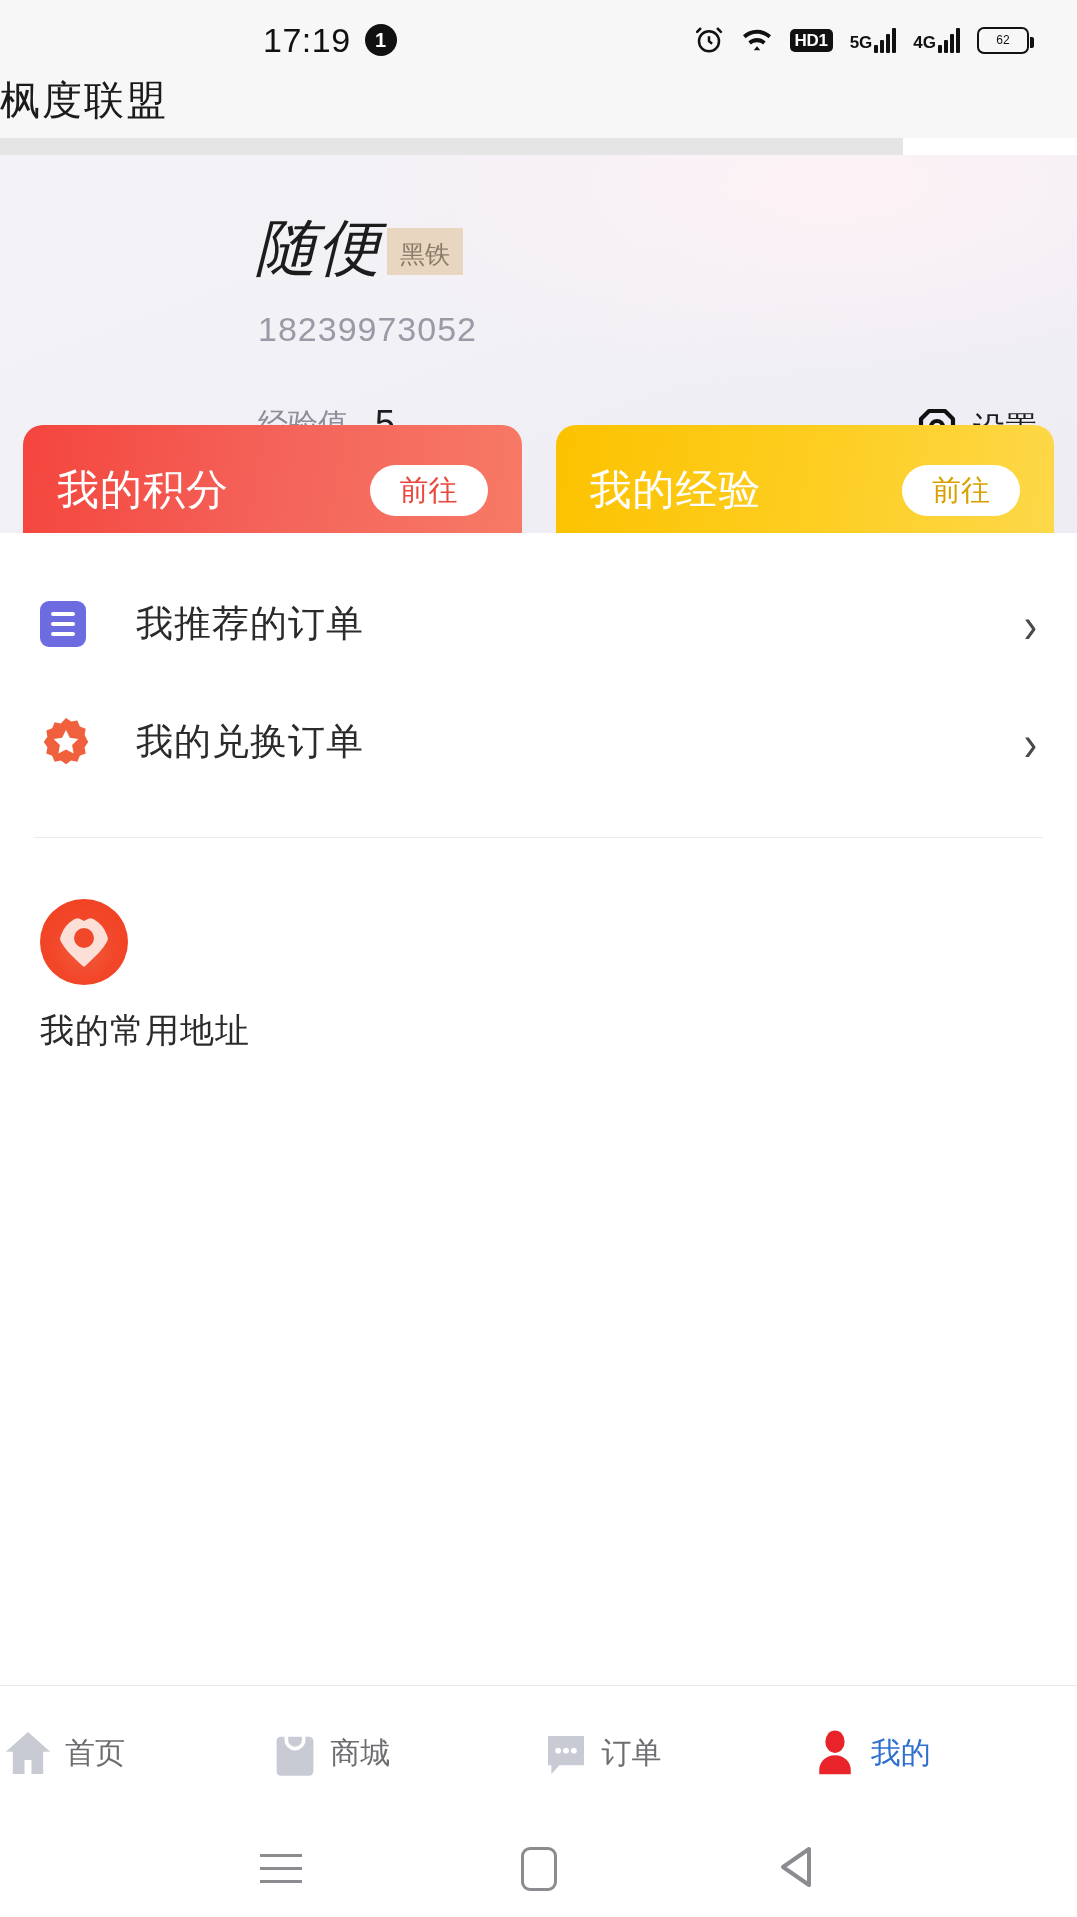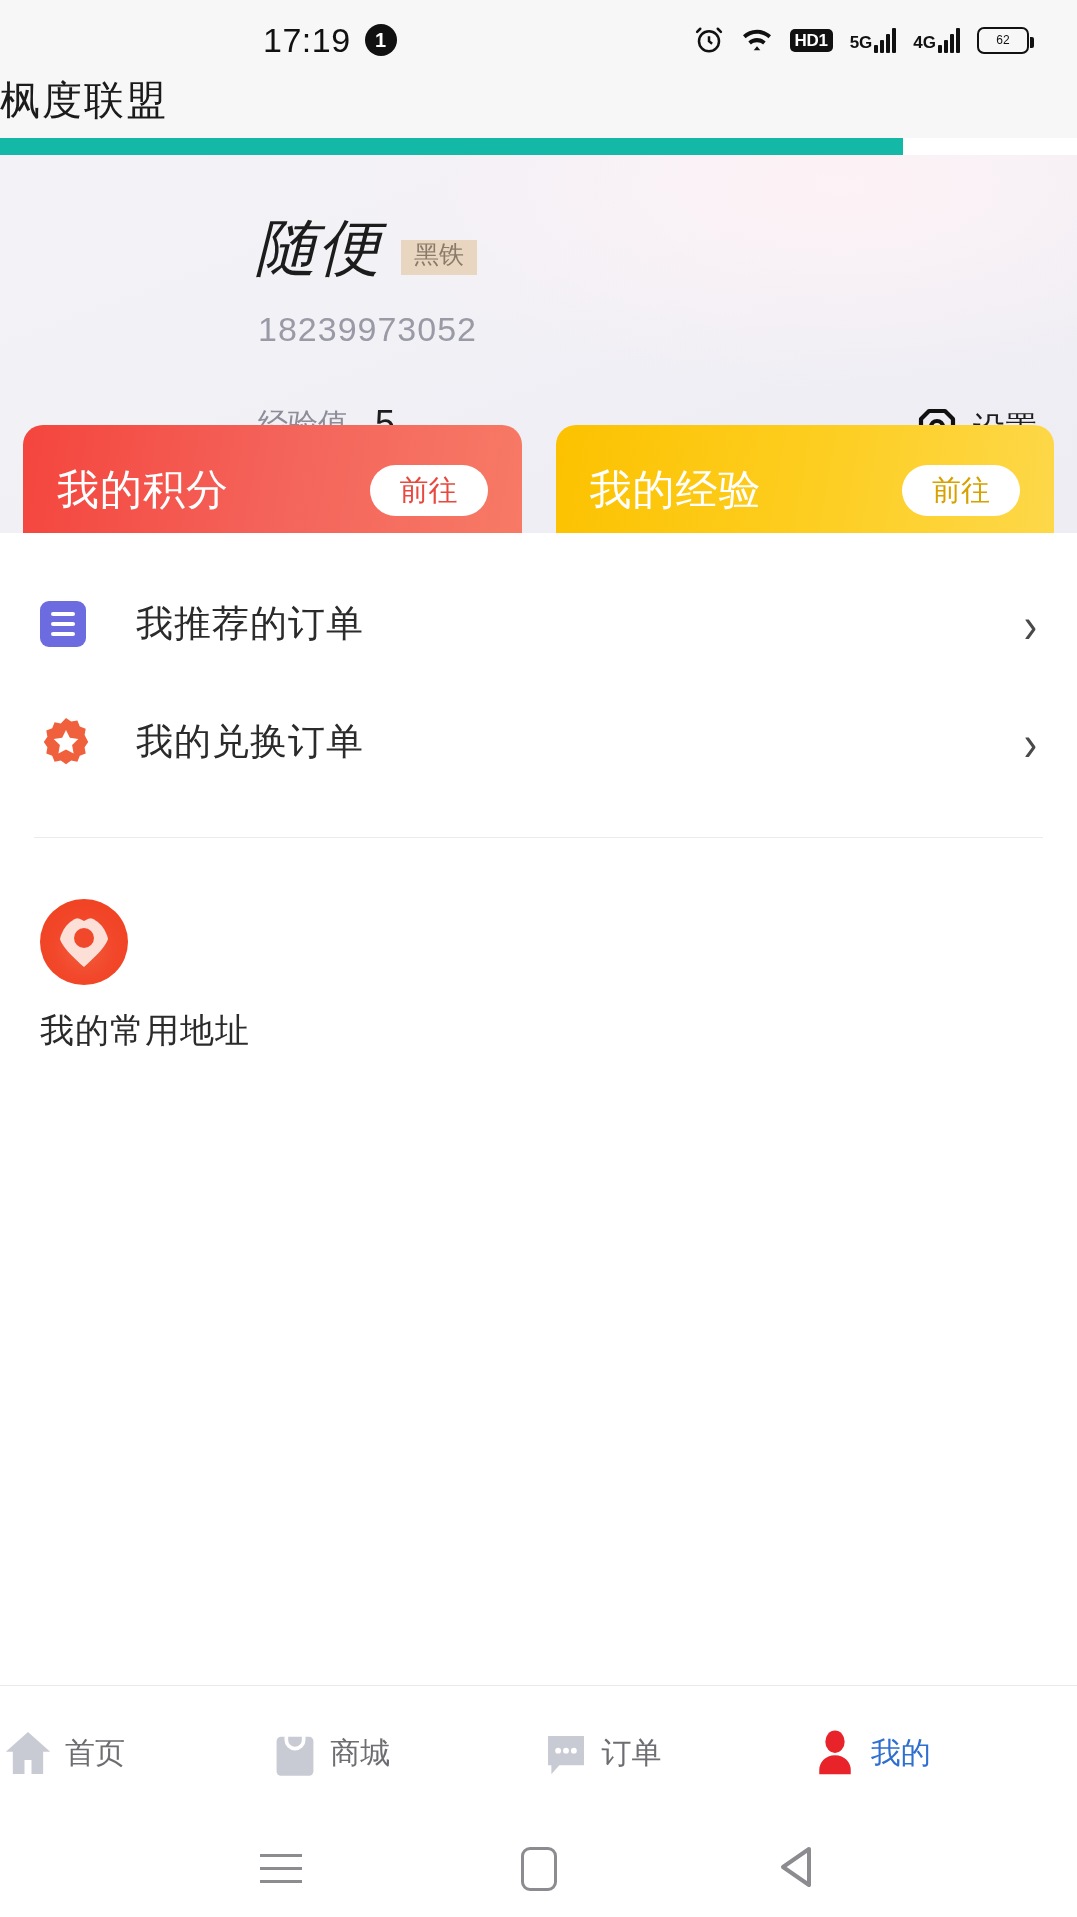--- a/index.html
+++ b/index.html
@@ -2,21 +2,21 @@
 <html><head>
 <meta charset="utf-8">
 <style>
   * { margin:0; padding:0; box-sizing:border-box; }
   html, body {
     width:1077px; height:1917px;
     font-family:"Liberation Sans","DejaVu Sans",sans-serif;
     background:#ffffff;
     overflow:hidden;
   }
-  .phone { position:relative; width:903px; height:1917px; background:#14b8a6; }
+  .phone { position:relative; width:903px; height:1917px; background:#e5e5e5; }
 
   
   .statusbar {
     position:absolute; top:0; left:0; width:1077px; height:80px;
     background:#f7f7f7;
     display:flex; align-items:center;
     padding:0 48px;
   }
   .sb-left { display:flex; align-items:center; gap:14px; margin-left:215px; }
   .sb-time { font-size:34px; color:#111; letter-spacing:0.5px; }
@@ -61,21 +61,21 @@
     position:absolute; top:155px; left:0; width:1077px; height:378px;
     background:
       radial-gradient(ellipse 700px 300px at 78% 8%, #fdf2f6 0%, rgba(253,242,246,0) 70%),
       linear-gradient(160deg,#f3f2f6 0%, #f2f1f6 38%, #eeeef4 70%, #ededf3 100%);
     overflow:hidden;
   }
   .uname-row { position:absolute; left:255px; top:62px; display:flex; align-items:flex-end; gap:0; }
   .uname { font-size:62px; color:#1c1c1c; line-height:1; letter-spacing:1px;font-style:italic; }
   .tier-badge {
     background:#e8d6c1; color:#8a7a68; font-size:25px;
-    padding:2px 13px 8px; margin-left:20px; margin-bottom:4px; line-height:1;
+    padding:14px 13px 8px; margin-left:6px; margin-bottom:4px; line-height:1;
   }
   .phone-num {
     position:absolute; left:258px; top:155px;
     font-size:34px; color:#9a9aa6; letter-spacing:1px;
   }
   .exp-row { position:absolute; left:258px; top:248px; display:flex; align-items:center; gap:27px; }
   .exp-label { font-size:30px; color:#8d8d99; }
   .exp-value { font-size:36px; color:#1d1d1d; }
   .settings-btn {
     position:absolute; right:40px; top:248px;

